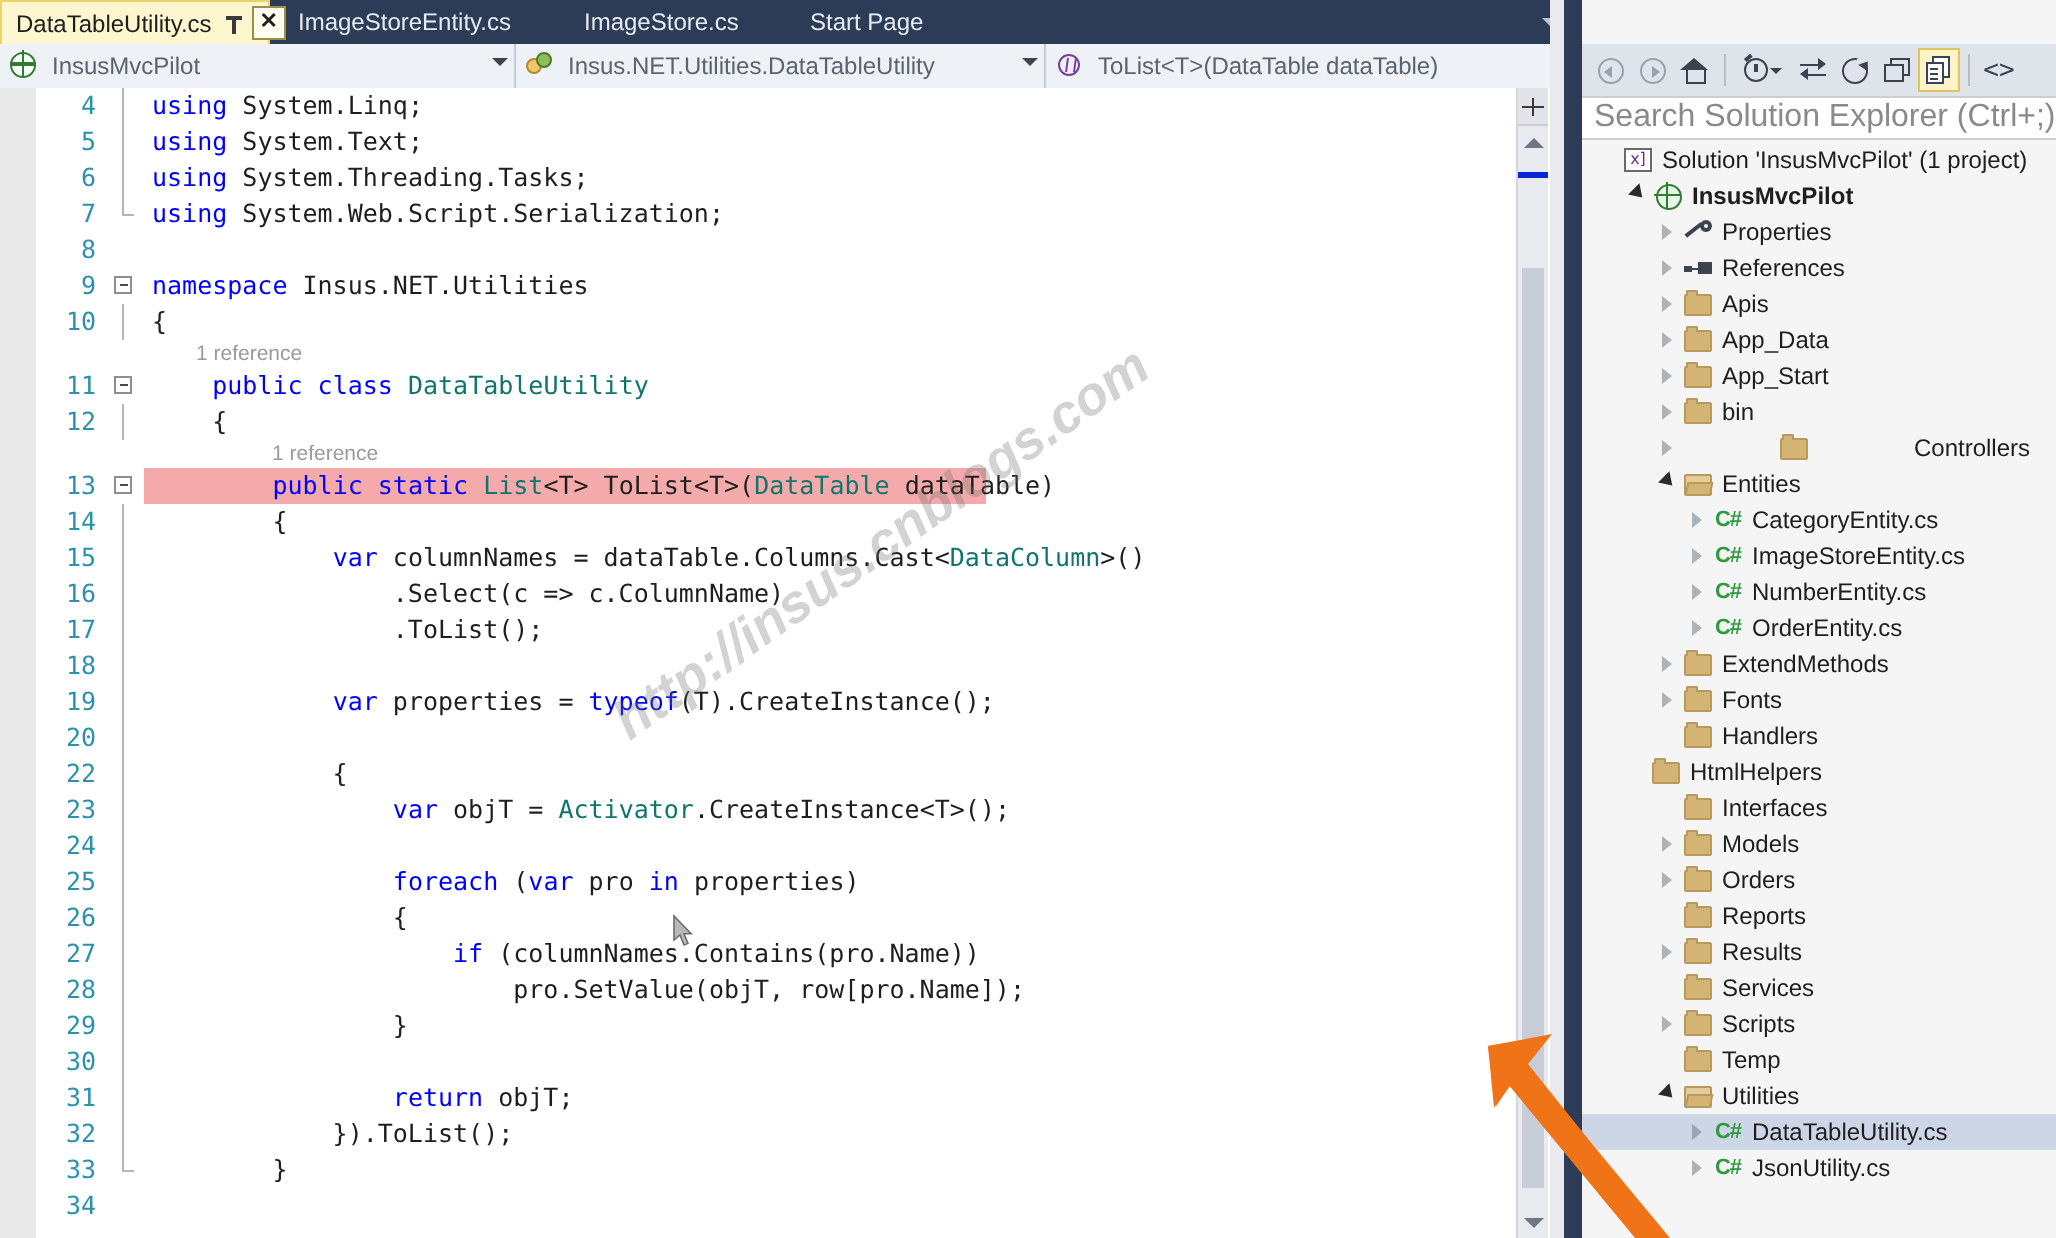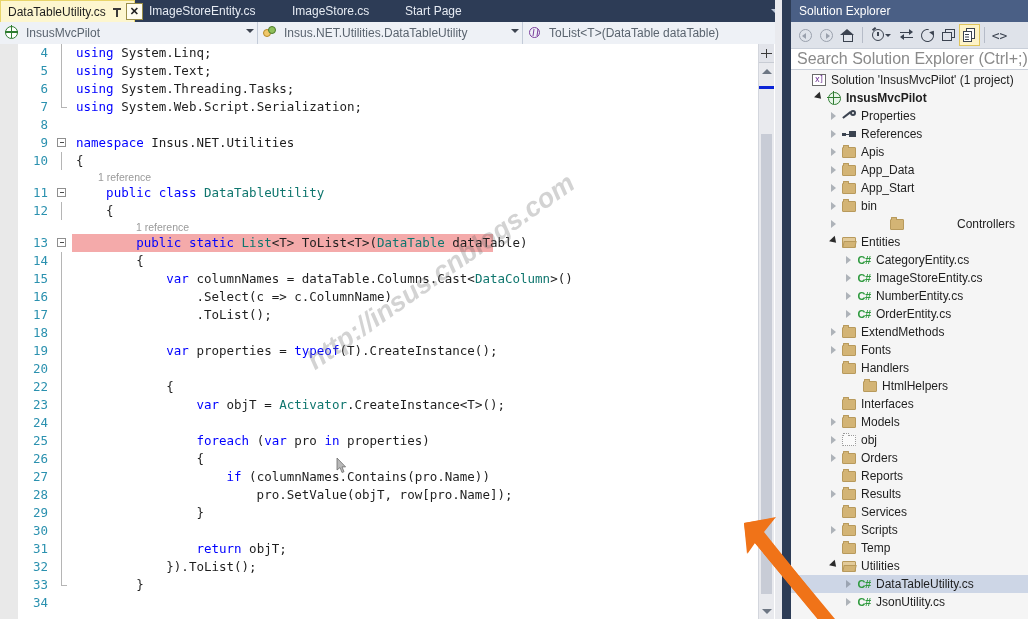--- a/index.html
+++ b/index.html
@@ -847,23 +847,20 @@
       <div id="sb-down">
           <span class="tri-down"></span>
         </div>
     </div>
   </div>
 
   <div id="v-splitter"></div>
   <div id="v-splitter-line"></div>
 
   <div id="sol-pane">
-    <div id="sol-header">
-      <span class="title">Solution Explorer</span>
-    </div>
 
     <div id="sol-toolbar">
       <div class="tb-btn">
         <span class="tb-ico" style="display:flex;align-items:center;justify-content:center;">
             <span class="ico-nav-circle ico-nav-back"></span>
           </span>
       </div>
       <div class="tb-btn">
         <span class="tb-ico" style="display:flex;align-items:center;justify-content:center;">
             <span class="ico-nav-circle ico-nav-fwd"></span>
@@ -1070,21 +1067,21 @@
           </span>
           <span class="tlabel">Fonts</span>
         </div>
         <div class="tnode" style="padding-left: 36px;">
           <span class="tw"></span>
           <span class="ticon">
             <span class="ico-folder"></span>
           </span>
           <span class="tlabel">Handlers</span>
         </div>
-        <div class="tnode" style="padding-left: 57px;">
+        <div class="tnode" style="padding-left: 20px;">
           <span class="tw"></span>
           <span class="ticon">
             <span class="ico-folder"></span>
           </span>
           <span class="tlabel">HtmlHelpers</span>
         </div>
         <div class="tnode" style="padding-left: 36px;">
           <span class="tw"></span>
           <span class="ticon">
             <span class="ico-folder"></span>
@@ -1092,29 +1089,20 @@
           <span class="tlabel">Interfaces</span>
         </div>
         <div class="tnode" style="padding-left: 36px;">
           <span class="tw">
             <span class="tri-right-o"></span>
           </span>
           <span class="ticon">
             <span class="ico-folder"></span>
           </span>
           <span class="tlabel">Models</span>
-        </div>
-        <div class="tnode" style="padding-left: 36px;">
-          <span class="tw">
-            <span class="tri-right-o"></span>
-          </span>
-          <span class="ticon">
-            <span class="ico-folder-dotted"></span>
-          </span>
-          <span class="tlabel">obj</span>
         </div>
         <div class="tnode" style="padding-left: 36px;">
           <span class="tw">
             <span class="tri-right-o"></span>
           </span>
           <span class="ticon">
             <span class="ico-folder"></span>
           </span>
           <span class="tlabel">Orders</span>
         </div>

